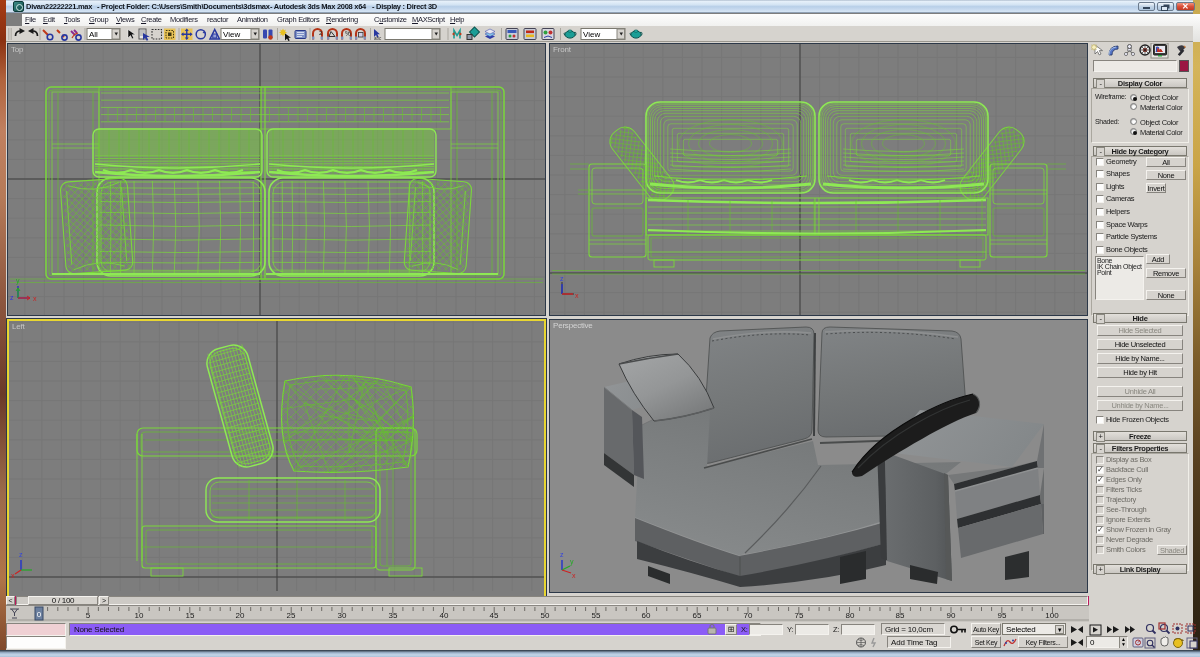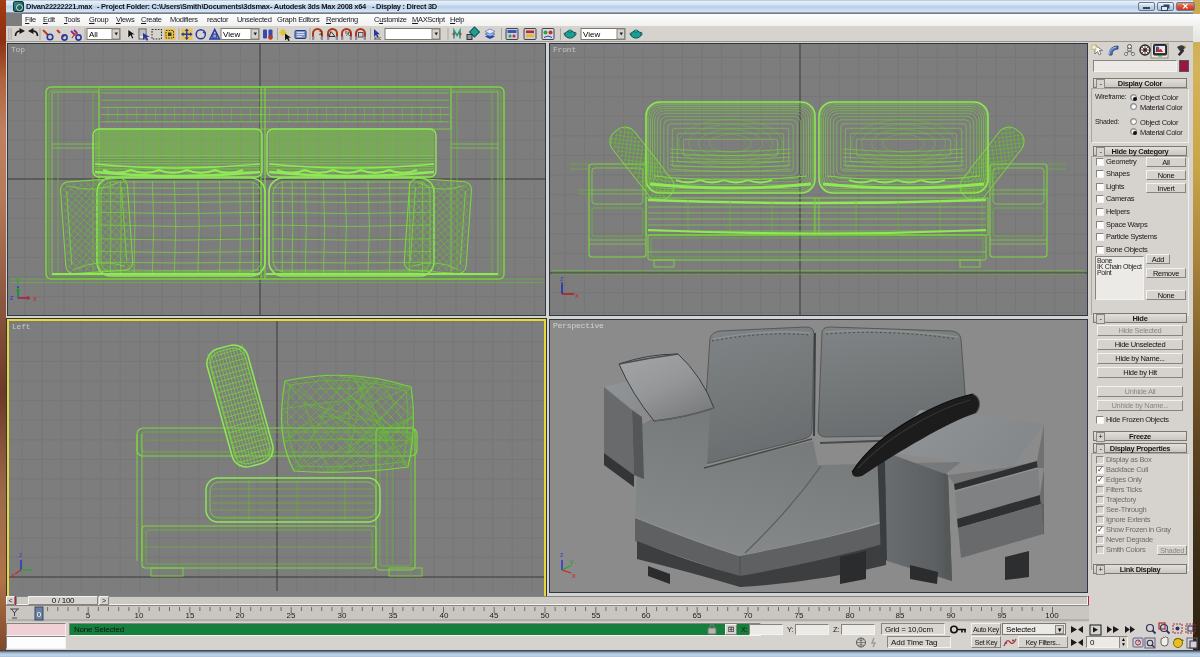--- a/index.html
+++ b/index.html
@@ -22,21 +22,21 @@
 #bclose:after{content:"\2715";position:absolute;left:5px;top:-1px;font-size:8px;font-weight:bold;color:#fff;}
 
 #menu{left:22px;top:14px;width:1187px;height:28px;background:linear-gradient(180deg,#fdfdfd,#ececea 60%,#e2e2e0);font-size:7.5px;letter-spacing:-0.3px;color:#1a1a2a;}
 #menu span{position:absolute;top:1px;white-space:nowrap;}
 #menu u{text-decoration:underline;}
 
 #tbar{left:6px;top:26px;width:1187px;height:16px;background:#d6d3ce;border-bottom:1px solid #9a978f;}
 
 #vpzone{left:6px;top:42px;width:1083px;height:554px;background:#d6d3ce;}
 .vp{position:absolute;background:#7d7d7d;border:1px solid #2c3848;}
-.vplabel{position:absolute;left:3px;top:1px;font-size:8px;color:#c6c6c6;z-index:5;letter-spacing:-0.2px;font-family:Liberation Mono, monospace;}
+.vplabel{position:absolute;left:3px;top:1px;font-size:8px;color:#c6c6c6;z-index:5;letter-spacing:-0.2px;}
 #vpTop{left:1px;top:1px;width:539px;height:273px;}
 #vpFront{left:543px;top:1px;width:539px;height:273px;}
 #vpLeft{left:1px;top:277px;width:539px;height:324px;border:2px solid #e8d631;outline:1px solid #2c3848;outline-offset:0px;}
 #vpPersp{left:543px;top:277px;width:539px;height:274px;background:#8a8a8a;}
 
 #cpanel{left:1089px;top:42px;width:104px;height:615px;background:#d6d3ce;font-size:9px;color:#111;}
 
 #tslider{left:6px;top:596px;width:1083px;height:16px;background:#be185d;}
 #ruler{left:6px;top:605px;width:1083px;height:16px;background:#c9c6c1;border-top:1px solid #8a8782;border-bottom:1px solid #8a8782;}
 #sbar1{left:6px;top:622px;width:1187px;height:14px;background:#d6d3ce;}
@@ -73,21 +73,21 @@
 </div>
 <div class="abs" id="menu">
   <span style="left:3px"><u>F</u>ile</span>
   <span style="left:21px"><u>E</u>dit</span>
   <span style="left:42px"><u>T</u>ools</span>
   <span style="left:67px"><u>G</u>roup</span>
   <span style="left:94px"><u>V</u>iews</span>
   <span style="left:119px"><u>C</u>reate</span>
   <span style="left:148px">Modifiers</span>
   <span style="left:185px">reactor</span>
-  <span style="left:215px">Unselected</span>
+  <span style="left:215px">Animation</span>
   <span style="left:255px">Graph Editors</span>
   <span style="left:304px"><u>R</u>endering</span>
   <span style="left:352px">C<u>u</u>stomize</span>
   <span style="left:390px"><u>M</u>AXScript</span>
   <span style="left:428px"><u>H</u>elp</span>
 </div>
 <div class="abs" id="tbar"><svg width="1187" height="16" id="tbarsvg">
 <defs>
 <g id="magnet">
           <path d="M1 11 L1 5 A4.5 4.5 0 0 1 10 5 L10 11" fill="none" stroke="#b43418" stroke-width="2"></path>
@@ -603,36 +603,36 @@
 <div class="cb" style="left:7px;top:166px"></div>
     <div class="abs plabel" style="left:17px;top:165px">Helpers</div>
 <div class="cb" style="left:7px;top:179px"></div>
     <div class="abs plabel" style="left:17px;top:178px">Space Warps</div>
 <div class="cb" style="left:7px;top:191px"></div>
     <div class="abs plabel" style="left:17px;top:190px">Particle Systems</div>
 <div class="cb" style="left:7px;top:204px"></div>
     <div class="abs plabel" style="left:17px;top:203px">Bone Objects</div>
 <div class="btn" style="left:57px;top:115px;width:40px;height:10px">All</div>
 <div class="btn" style="left:57px;top:128px;width:40px;height:10px">None</div>
-<div class="btn" style="left:57px;top:141px;width:40px;height:10px">Invert</div>
+<div class="btn" style="left:57px;top:141px;width:20px;height:10px">Invert</div>
 <div class="abs" style="left:6px;top:214px;width:49px;height:44px;background:#eceae6;border:1px solid;border-color:#87847e #f4f2ee #f4f2ee #87847e;font-size:7px;letter-spacing:-0.3px;line-height:6.2px;padding:1px;color:#222;white-space:nowrap;overflow:hidden">Bone<br>IK Chain Object<br>Point</div>
 <div class="btn" style="left:57px;top:212px;width:24px;height:10px">Add</div>
 <div class="btn" style="left:57px;top:226px;width:40px;height:10px">Remove</div>
 <div class="btn" style="left:57px;top:248px;width:40px;height:10px">None</div>
 <div class="rhead" style="top:271px">Hide</div>
 <div class="pbtn dis" style="top:283px">Hide Selected</div>
 <div class="pbtn" style="top:297px">Hide Unselected</div>
 <div class="pbtn" style="top:311px">Hide by Name...</div>
 <div class="pbtn" style="top:325px">Hide by Hit</div>
 <div class="pbtn dis" style="top:344px">Unhide All</div>
 <div class="pbtn dis" style="top:358px">Unhide by Name...</div>
 <div class="cb" style="left:7px;top:374px"></div>
     <div class="abs plabel" style="left:17px;top:373px">Hide Frozen Objects</div>
 <div class="rhead plus" style="top:389px">Freeze</div>
-<div class="rhead" style="top:401px">Display Properties</div>
+<div class="rhead" style="top:401px">Filters Properties</div>
 <div class="rbody" style="top:411px;height:118px"></div>
 <div class="cb dis" style="left:7px;top:414px"></div>
     <div class="abs plabel gray" style="left:17px;top:413px">Display as Box</div>
 <div class="cb chk" style="left:7px;top:424px"></div>
     <div class="abs plabel gray" style="left:17px;top:423px">Backface Cull</div>
 <div class="cb chk" style="left:7px;top:434px"></div>
     <div class="abs plabel gray" style="left:17px;top:433px">Edges Only</div>
 <div class="cb dis" style="left:7px;top:444px"></div>
     <div class="abs plabel gray" style="left:17px;top:443px">Filters Ticks</div>
 <div class="cb dis" style="left:7px;top:454px"></div>
@@ -689,21 +689,21 @@
 <g font-size="8" fill="#222" text-anchor="middle" font-family="Liberation Sans">
 <text x="33" y="11" fill="#fff">0</text>
 </g>
 <g transform="translate(4,3)">
         <path d="M0 0 h9 M1.5 0 L4.5 4 L7.5 0 M4.5 4 L4.5 7 M2 9 h5" stroke="#445" fill="none"></path>
       </g>
 </svg>
 </div>
 <div class="abs" id="sbar1">
   <div class="abs" style="left:0px;top:1px;width:60px;height:13px;background:#efd0d4;border:1px solid;border-color:#87847e #f4f2ee #f4f2ee #87847e"></div>
-  <div class="abs" style="left:63px;top:1px;width:692px;height:13px;background:#15803d;border:1px solid;border-color:#87847e #f4f2ee #f4f2ee #87847e;font-size:8px;letter-spacing:-0.2px;color:#111;line-height:12px;padding-left:4px">None Selected</div>
+  <div class="abs" style="left:63px;top:1px;width:692px;height:13px;background:#8b5cf6;border:1px solid;border-color:#87847e #f4f2ee #f4f2ee #87847e;font-size:8px;letter-spacing:-0.2px;color:#111;line-height:12px;padding-left:4px">None Selected</div>
   <svg class="abs" style="left:699px;top:1px" width="18" height="13">
       <rect x="3" y="5" width="8" height="6" rx="1" fill="#b8b5ae" stroke="#777"></rect>
       <path d="M5 5 v-1.5 a2 2 0 0 1 4 0 V5" fill="none" stroke="#777" stroke-width="1.2"></path>
     </svg>
   <div class="btn" style="left:719px;top:2px;width:12px;height:11px;line-height:10px"><span style="font-size:8px">⊞</span></div>
   <div class="abs plabel" style="left:735px;top:3px">X:</div>
   <div class="abs" style="left:743px;top:2px;width:34px;height:11px;background:#eceae6;border:1px solid;border-color:#87847e #f4f2ee #f4f2ee #87847e"></div>
   <div class="abs plabel" style="left:781px;top:3px">Y:</div>
   <div class="abs" style="left:789px;top:2px;width:34px;height:11px;background:#eceae6;border:1px solid;border-color:#87847e #f4f2ee #f4f2ee #87847e"></div>
   <div class="abs plabel" style="left:827px;top:3px">Z:</div>

